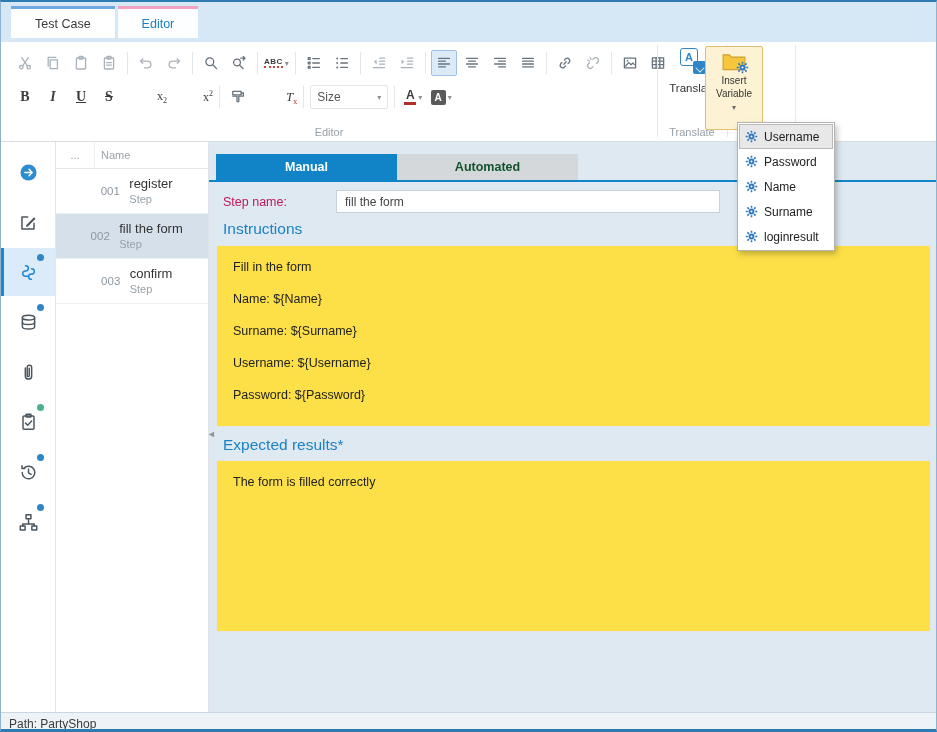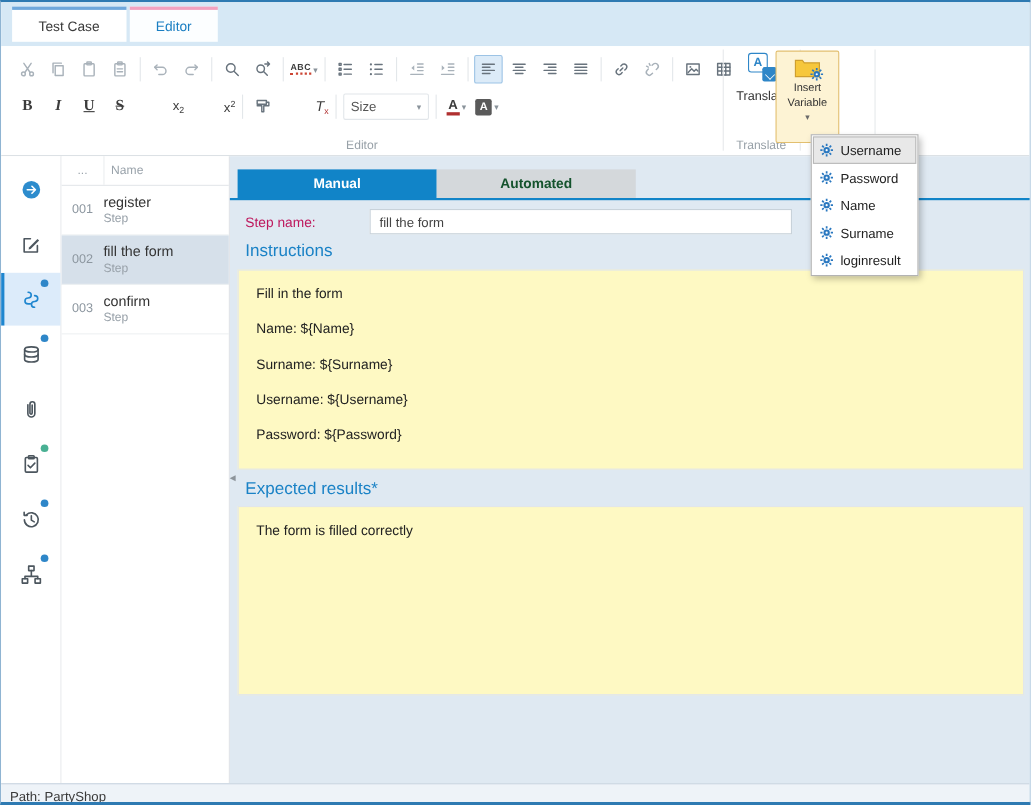--- a/index.html
+++ b/index.html
@@ -29,21 +29,21 @@
   .ticon.light{color:#a9b2ba;}
   .ticon.sel{background:#dcebf8;border-color:#9cc3e5;}
   .vsep{width:1px;height:22px;background:#e3e7ea;margin:0 4px;}
   .caret::after{content:"▾";font-size:8px;color:#8a939b;margin-left:2px;}
   .abc{font-size:8px;font-weight:bold;letter-spacing:.5px;color:#3c3c3c;
     border-bottom:2px dotted #cc4433;line-height:1.1;}
   .fmt{font-family:"Liberation Serif",serif;font-weight:bold;font-size:14px;color:#3c3c3c;}
   .fmt.i{font-style:italic;}
   .fmt.u{text-decoration:underline;}
   .fmt.s{text-decoration:line-through;}
-  .scr{font-family:Liberation Sans, sans-serif;font-size:12px;color:#3c3c3c;margin-left:32px;}
+  .scr{font-family:Liberation Serif, serif;font-size:12px;color:#3c3c3c;margin-left:32px;}
   .scr .mk{font-size:8px;}
   .sub .mk{vertical-align:-3px;}
   .sup .mk{vertical-align:5px;}
   .sizebox{display:inline-flex;align-items:center;min-width:64px;height:22px;margin:0 2px;
     padding:0 6px;font-size:12px;color:#555;border:1px solid #e2e6ea;border-radius:2px;justify-content:space-between;}
   .acolor{display:inline-flex;flex-direction:column;align-items:center;line-height:1;}
   .acolor .ltr{font-size:12px;font-weight:bold;color:#3c3c3c;}
   .acolor .bar{width:12px;height:3px;background:#b03030;margin-top:1px;}
   .afill{display:inline-flex;align-items:center;justify-content:center;width:15px;height:15px;
     background:#5a5a5a;color:#fff;font-size:10px;font-weight:bold;border-radius:2px;}
@@ -88,39 +88,39 @@
   .dot.blue{background:#2e86c8;}
   .dot.green{background:#49b093;}
 
   
   .steps{position:absolute;left:55px;top:140px;width:153px;height:570px;background:#fff;
     border-right:1px solid #dfe3e7;box-sizing:border-box;}
   .shdr{height:26px;display:flex;align-items:stretch;border-bottom:1px solid #e4e7ea;
     color:#9aa3ab;font-size:11px;}
   .shdr .c1{width:38px;display:flex;align-items:center;justify-content:center;}
   .shdr .c2{flex:1;display:flex;align-items:center;padding-left:6px;border-left:1px solid #eceef0;}
-  .srow{height:44px;display:flex;align-items:center;border-bottom:1px solid #eef1f3;}
+  .srow{height:44px;display:flex;align-items:center;border-bottom:1px solid #eef1f3;justify-content:center;}
   .srow.sel{background:#d6e0ea;}
   .srow .num{width:38px;text-align:center;color:#8d97a0;font-size:11.5px;}
   .srow .info{display:flex;flex-direction:column;gap:2px;}
   .srow .nm{font-size:13px;color:#333;line-height:1.1;}
   .srow .tp{font-size:11px;color:#98a1a9;line-height:1.1;}
 
   
   .main{position:absolute;left:208px;top:140px;width:729px;height:570px;background:#dfe9f2;box-sizing:border-box;}
   .mtabs{position:absolute;left:7px;top:12px;display:flex;}
   .mtab{width:181px;height:26px;display:flex;align-items:center;justify-content:center;font-size:12.5px;font-weight:bold;}
   .mtab.active{background:#1184c8;color:#fff;}
   .mtab.inactive{background:#d4d8db;color:#14532d;}
   .mline{position:absolute;left:0;top:38px;width:100%;height:2px;background:#1184c8;}
   .snlabel{position:absolute;left:14px;top:53px;font-size:12.5px;color:#be185d;}
   .sninput{position:absolute;left:127px;top:48px;width:384px;height:23px;border:1px solid #c8d2da;
     background:#fff;font-size:12px;color:#444;padding:0 8px;box-sizing:border-box;font-family:inherit;outline:none;}
   .h-blue{position:absolute;left:14px;font-size:15.5px;color:#1a82c6;}
-  .ebox{position:absolute;left:7px;width:715px;background:#fef9c3;border:1px solid #e2e6ea;
+  .ebox{position:absolute;left:7px;width:715px;background:#fde047;border:1px solid #e2e6ea;
     box-sizing:border-box;padding:14px 16px;font-size:12.5px;color:#222;}
   .ebox p{margin:0 0 17px 0;line-height:1.2;}
   .collapse{position:absolute;left:-2px;top:284px;width:10px;height:16px;color:#8d959c;font-size:9px;
     display:flex;align-items:center;}
   .collapse::before{content:"◄";}
 
   
   .status{position:absolute;left:0;top:710px;width:100%;height:22px;background:#eef3f8;
     border-top:1px solid #c9d5e0;display:flex;align-items:center;padding-left:8px;
     box-sizing:border-box;font-size:12px;color:#3a3a3a;}

